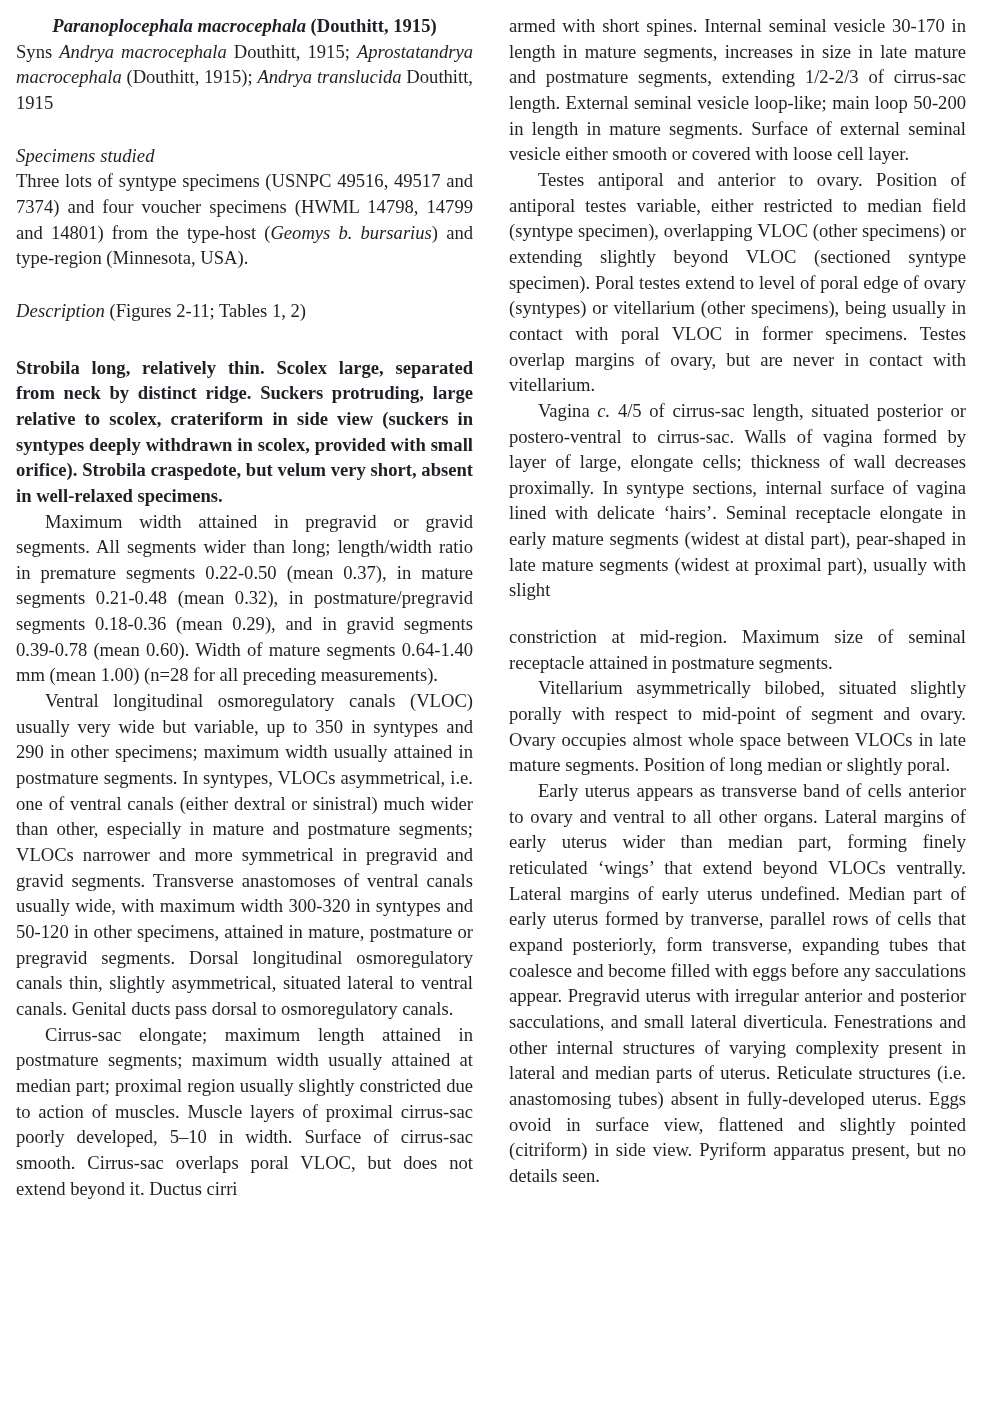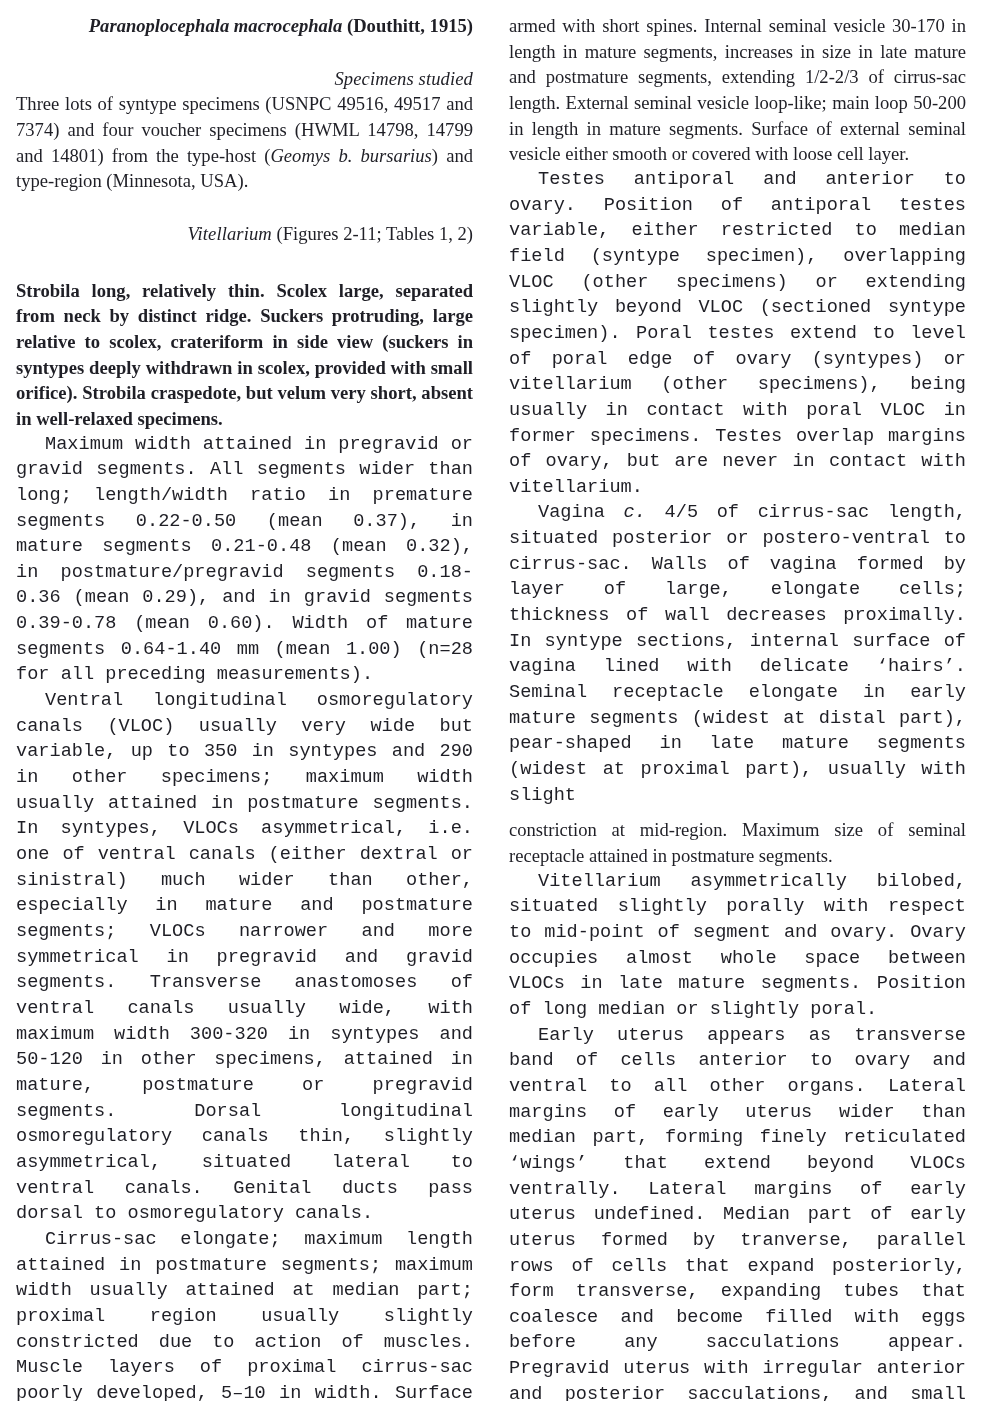--- a/index.html
+++ b/index.html
@@ -23,39 +23,40 @@
     gap: 36px;
     background: #ffffff;
   }
   .col {
     width: 458px;
     font-size: 18.6px;
     line-height: 25.65px;
     text-align: justify;
   }
   .block { margin: 0; }
-  .title { font-weight: bold; text-align: right; }
-  .h { margin-top: 27px; text-align: right; }
+  .title { font-weight: bold; text-align: center; }
+  .h { margin-top: 27px; text-align: left; }
   .h em { letter-spacing: 0.1px; }
   .space-lg { margin-top: 31px; font-weight: bold; }
-  .space-sm { margin-top: 9px; }
-  .indent { text-indent: 29px; font-family: Liberation Mono, monospace; }
+  .space-sm { margin-top: 21px; }
+  .indent { text-indent: 29px; }
   em { font-style: italic; }
   strong { font-weight: bold; }
   strong.bi { font-style: italic; }
 </style>
 </head>
 <body>
 
 <div class="page">
   <div class="col">
       <div class="block title"><strong class="bi">Paranoplocephala macrocephala</strong><strong> (Douthitt, 1915)</strong></div>
+      <div class="block p"><span>Syns </span><em>Andrya macrocephala</em><span> Douthitt, 1915; </span><em>Aprostatandrya macrocephala</em><span> (Douthitt, 1915); </span><em>Andrya translucida</em><span> Douthitt, 1915</span></div>
       <div class="block h"><em>Specimens studied</em></div>
       <div class="block p"><span>Three lots of syntype specimens (USNPC 49516, 49517 and 7374) and four voucher specimens (HWML 14798, 14799 and 14801) from the type-host (</span><em>Geomys b. bursarius</em><span>) and type-region (Minnesota, USA).</span></div>
-      <div class="block h"><em>Vitellarium</em><span> (Figures 2-11; Tables 1, 2)</span></div>
+      <div class="block h"><em>Description</em><span> (Figures 2-11; Tables 1, 2)</span></div>
       <div class="block p space-lg"><span>Strobila long, relatively thin. Scolex large, separated from neck by distinct ridge. Suckers protruding, large relative to scolex, crateriform in side view (suckers in syntypes deeply withdrawn in scolex, provided with small orifice). Strobila craspedote, but velum very short, absent in well-relaxed specimens.</span></div>
       <div class="block p indent"><span>Maximum width attained in pregravid or gravid segments. All segments wider than long; length/width ratio in premature segments 0.22-0.50 (mean 0.37), in mature segments 0.21-0.48 (mean 0.32), in postmature/pregravid segments 0.18-0.36 (mean 0.29), and in gravid segments 0.39-0.78 (mean 0.60). Width of mature segments 0.64-1.40 mm (mean 1.00) (n=28 for all preceding measurements).</span></div>
       <div class="block p indent"><span>Ventral longitudinal osmoregulatory canals (VLOC) usually very wide but variable, up to 350 in syntypes and 290 in other specimens; maximum width usually attained in postmature segments. In syntypes, VLOCs asymmetrical, i.e. one of ventral canals (either dextral or sinistral) much wider than other, especially in mature and postmature segments; VLOCs narrower and more symmetrical in pregravid and gravid segments. Transverse anastomoses of ventral canals usually wide, with maximum width 300-320 in syntypes and 50-120 in other specimens, attained in mature, postmature or pregravid segments. Dorsal longitudinal osmoregulatory canals thin, slightly asymmetrical, situated lateral to ventral canals. Genital ducts pass dorsal to osmoregulatory canals.</span></div>
       <div class="block p indent"><span>Cirrus-sac elongate; maximum length attained in postmature segments; maximum width usually attained at median part; proximal region usually slightly constricted due to action of muscles. Muscle layers of proximal cirrus-sac poorly developed, 5–10 in width. Surface of cirrus-sac smooth. Cirrus-sac overlaps poral VLOC, but does not extend beyond it. Ductus cirri</span></div>
     </div>
   <div class="col">
       <div class="block p"><span>armed with short spines. Internal seminal vesicle 30-170 in length in mature segments, increases in size in late mature and postmature segments, extending 1/2-2/3 of cirrus-sac length. External seminal vesicle loop-like; main loop 50-200 in length in mature segments. Surface of external seminal vesicle either smooth or covered with loose cell layer.</span></div>
       <div class="block p indent"><span>Testes antiporal and anterior to ovary. Position of antiporal testes variable, either restricted to median field (syntype specimen), overlapping VLOC (other specimens) or extending slightly beyond VLOC (sectioned syntype specimen). Poral testes extend to level of poral edge of ovary (syntypes) or vitellarium (other specimens), being usually in contact with poral VLOC in former specimens. Testes overlap margins of ovary, but are never in contact with vitellarium.</span></div>
       <div class="block p indent"><span>Vagina </span><em>c.</em><span> 4/5 of cirrus-sac length, situated posterior or postero-ventral to cirrus-sac. Walls of vagina formed by layer of large, elongate cells; thickness of wall decreases proximally. In syntype sections, internal surface of vagina lined with delicate ‘hairs’. Seminal receptacle elongate in early mature segments (widest at distal part), pear-shaped in late mature segments (widest at proximal part), usually with slight</span></div>
       <div class="block p space-sm"><span>constriction at mid-region. Maximum size of seminal receptacle attained in postmature segments.</span></div>

